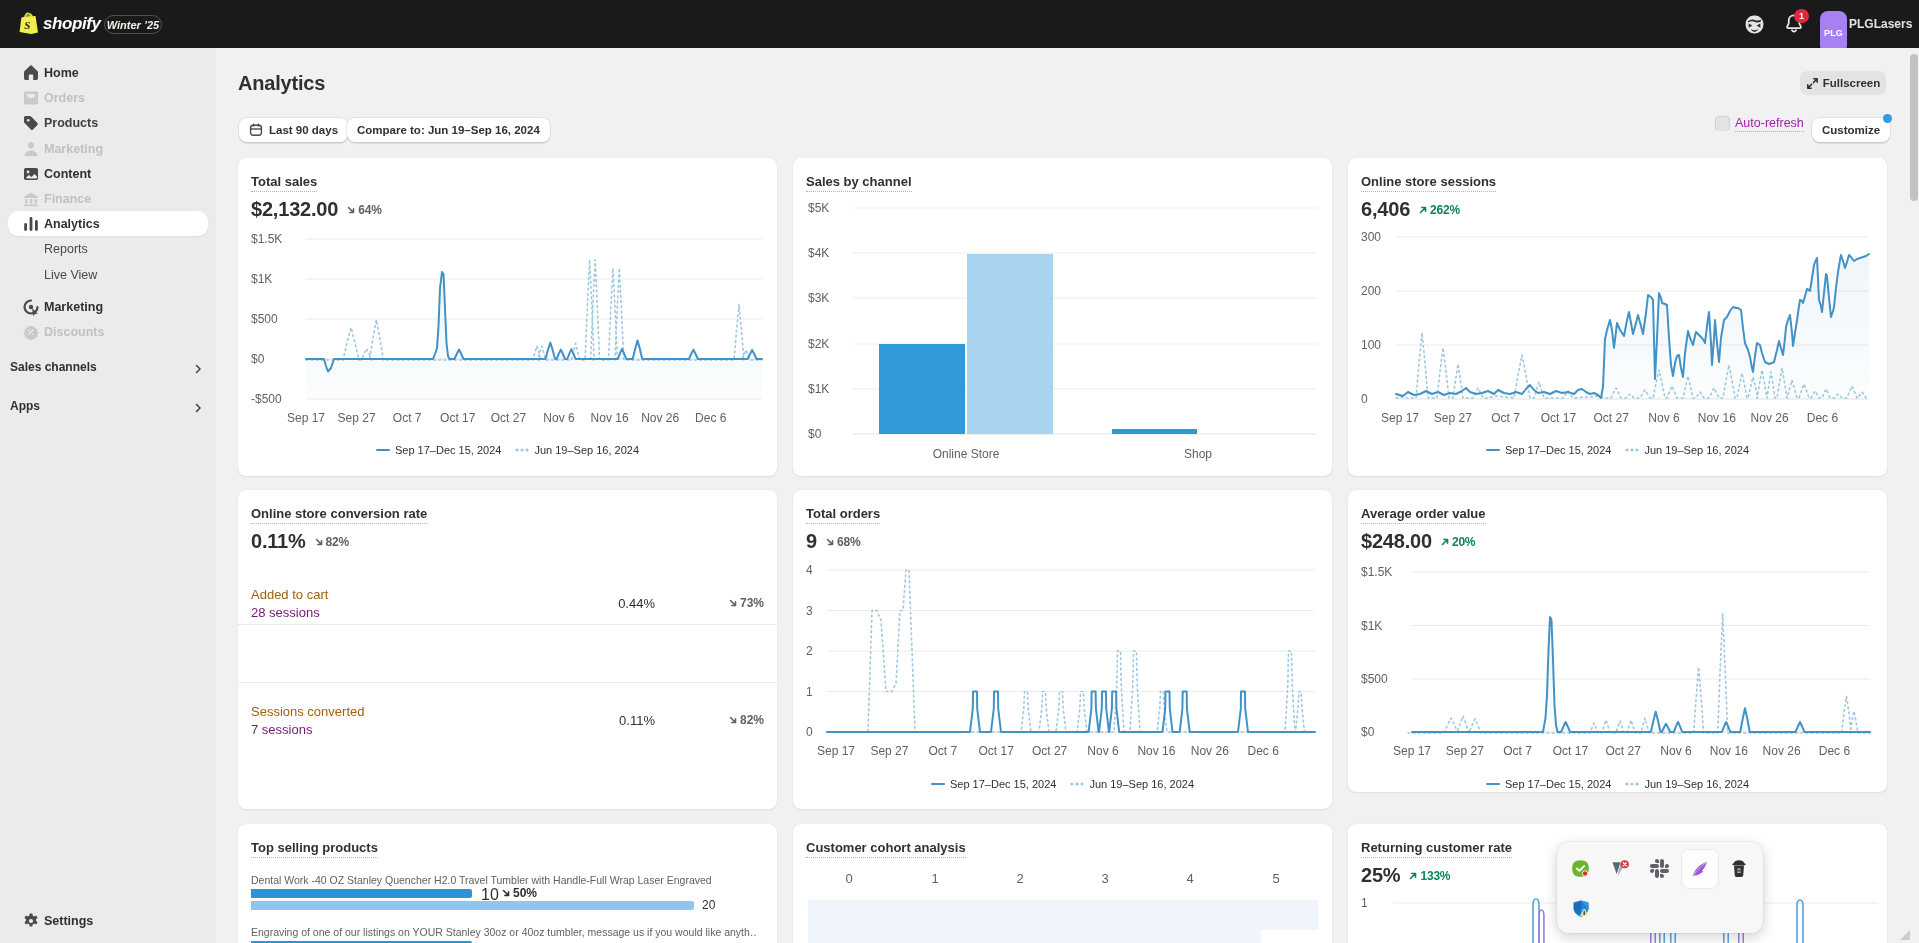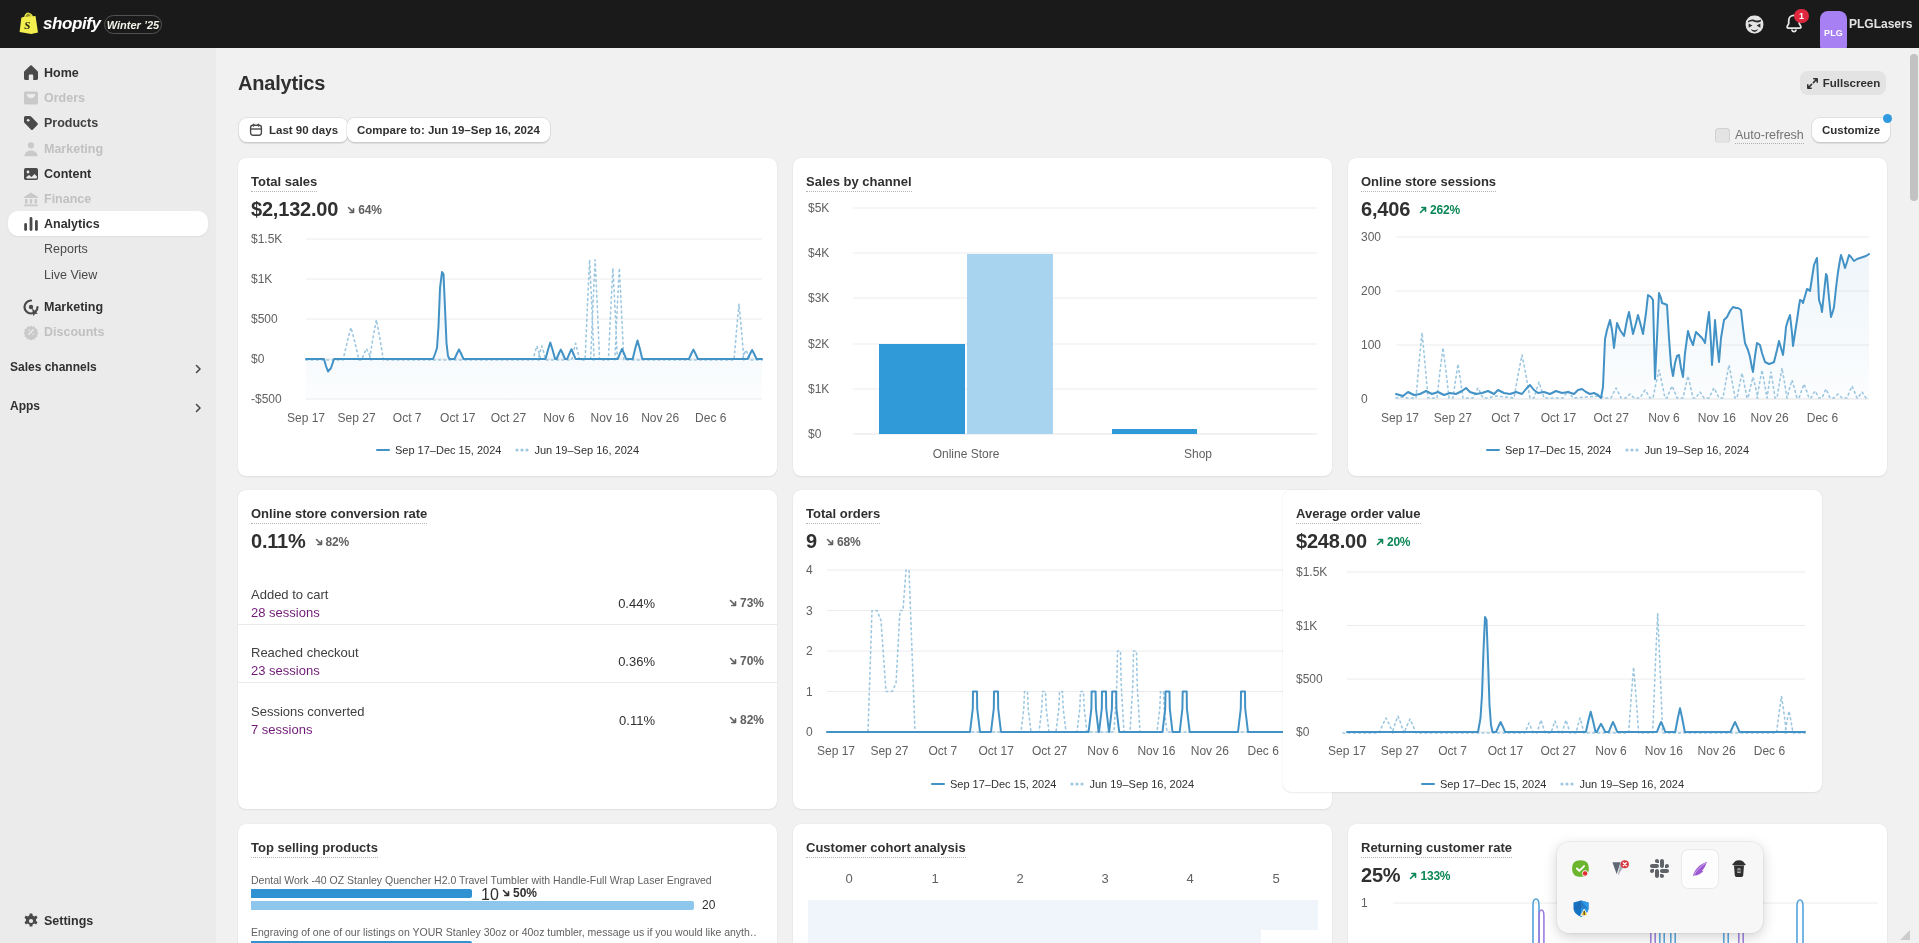--- a/index.html
+++ b/index.html
@@ -17,30 +17,30 @@
 .nav-item.sel{background:#fff;box-shadow:0 1px 2px rgba(0,0,0,0.06);}
 .nav-item .nav-ic{width:20px;height:20px;margin-left:13px;margin-right:3px;display:inline-flex;align-items:center;justify-content:center;}
 .nav-item.sub{font-weight:400;}
 .nav-item.sub span{color:#4a4a4a !important;}
 .sec-head{position:absolute;left:10px;font-size:12px;font-weight:700;color:#303030;}
 .sec-chev{position:absolute;left:192px;}
 .main{position:absolute;left:216px;top:48px;width:1692px;height:895px;background:#f1f1f1;}
 h1{position:absolute;left:22px;top:24px;font-size:20px;font-weight:700;color:#303030;letter-spacing:-0.2px;}
 .fs-btn{position:absolute;left:1584px;top:23px;width:86px;height:24px;background:#e3e3e3;border-radius:8px;display:flex;align-items:center;justify-content:center;font-size:11.5px;font-weight:700;color:#303030;gap:4px;}
 .btn{position:absolute;height:24px;background:#fff;border-radius:8px;box-shadow:0 0 0 1px rgba(0,0,0,0.07),0 1.5px 1px rgba(0,0,0,0.09);display:flex;align-items:center;font-size:11.5px;font-weight:700;color:#303030;padding:0 10px;gap:6px;}
-.auto{position:absolute;left:1499px;top:80px;display:flex;align-items:flex-start;font-size:12.5px;color:#737373;}
+.auto{position:absolute;left:1499px;top:68px;display:flex;align-items:flex-start;font-size:12.5px;color:#a21caf;}
 .checkbox{width:15px;height:15px;background:#e4e4e4;border:1px solid #d0d0d0;border-radius:4px;margin-right:5px;}
 .auto span{border-bottom:1.5px dotted #b0b0b0;padding-bottom:1px;}
 .card{position:absolute;width:539px;background:#fff;border-radius:8px;box-shadow:0 1px 2px rgba(26,26,26,0.07),0 0 1px rgba(26,26,26,0.12);}
 .card .title{position:absolute;left:13px;top:16px;font-size:13px;font-weight:700;color:#303030;}
 .card .title span{border-bottom:1.5px dotted #b5b5b5;padding-bottom:2px;}
 .card .value{position:absolute;left:13px;top:40px;font-size:20px;font-weight:700;color:#303030;letter-spacing:-0.2px;display:flex;align-items:center;}
 .delta{font-size:12px;font-weight:700;margin-left:8px;display:inline-flex;align-items:center;}
 .crow{position:absolute;left:0;width:539px;height:58px;}
-.crow .lab{position:absolute;left:13px;top:9px;font-size:13px;color:#404040;}
+.crow .lab{position:absolute;left:13px;top:9px;font-size:13px;color:#a16207;}
 .crow .sub{position:absolute;left:13px;top:27px;font-size:13px;color:#701a75;}
 .crow .val{position:absolute;right:122px;top:18px;font-size:13px;color:#303030;}
 .crow .chg{position:absolute;right:13px;top:18px;font-size:12px;font-weight:700;color:#616161;}
 .sep{position:absolute;left:0;width:539px;height:1px;background:#ebebeb;}
 .legend{position:absolute;left:0;width:539px;display:flex;align-items:center;justify-content:center;font-size:11px;color:#303030;}
 .legend span{margin-left:5px;}
 .legend svg{flex:0 0 auto;}
 .prod-name{position:absolute;left:13px;font-size:10.5px;color:#616161;width:506px;white-space:nowrap;overflow:hidden;}
 .hbar{position:absolute;height:9px;border-radius:0 2px 2px 0;}
 .overlay{position:absolute;left:1557px;top:842px;width:206px;height:91px;background:#f7f7f7;border-radius:12px;box-shadow:0 4px 14px rgba(0,0,0,0.18),0 0 0 1px rgba(0,0,0,0.04);}
@@ -337,28 +337,20 @@
             <path d="M2.5,2.5 L7.5,7.5 M7.5,3.8 L7.5,7.5 L3.8,7.5" stroke="#616161" stroke-width="1.6" fill="none" stroke-linecap="round" stroke-linejoin="round"></path>
           </svg>82%</span></div>
 <div class="crow" style="top:88px;">
       <div class="lab">Added to cart</div>
         <div class="sub">28 sessions</div>
       <div class="val">0.44%</div>
         <div class="chg"><svg width="10" height="10" viewBox="0 0 10 10" style="display:inline-block;vertical-align:-1px;margin-right:2px">
             <path d="M2.5,2.5 L7.5,7.5 M7.5,3.8 L7.5,7.5 L3.8,7.5" stroke="#616161" stroke-width="1.6" fill="none" stroke-linecap="round" stroke-linejoin="round"></path>
           </svg>73%</div>
       </div>
-      <div class="crow" style="top:146px;">
-      <div class="lab">Reached checkout</div>
-        <div class="sub">23 sessions</div>
-      <div class="val">0.36%</div>
-        <div class="chg"><svg width="10" height="10" viewBox="0 0 10 10" style="display:inline-block;vertical-align:-1px;margin-right:2px">
-            <path d="M2.5,2.5 L7.5,7.5 M7.5,3.8 L7.5,7.5 L3.8,7.5" stroke="#616161" stroke-width="1.6" fill="none" stroke-linecap="round" stroke-linejoin="round"></path>
-          </svg>70%</div>
-      </div>
       <div class="crow" style="top:205px;">
       <div class="lab">Sessions converted</div>
         <div class="sub">7 sessions</div>
       <div class="val">0.11%</div>
         <div class="chg"><svg width="10" height="10" viewBox="0 0 10 10" style="display:inline-block;vertical-align:-1px;margin-right:2px">
             <path d="M2.5,2.5 L7.5,7.5 M7.5,3.8 L7.5,7.5 L3.8,7.5" stroke="#616161" stroke-width="1.6" fill="none" stroke-linecap="round" stroke-linejoin="round"></path>
           </svg>82%</div>
       </div>
       <div class="sep" style="top:134px;"></div>
       <div class="sep" style="top:192px;"></div>
@@ -399,21 +391,21 @@
           <span>Sep 17–Dec 15, 2024</span>
           <svg style="margin-left:14px" width="14" height="4" viewBox="0 0 14 4">
             <circle cx="2" cy="2" r="1.6" fill="#9ec7e0"></circle>
             <circle cx="7" cy="2" r="1.6" fill="#9ec7e0"></circle>
             <circle cx="12" cy="2" r="1.6" fill="#9ec7e0"></circle>
           </svg>
           <span>Jun 19–Sep 16, 2024</span>
         </div>
       </div>
 </div>
-    <div class="card" style="left:1067px;top:442px;height:302px;">
+    <div class="card" style="left:1132px;top:442px;height:302px;">
 <div class="title"><span>Average order value</span></div>
 <div class="value">$248.00 <span class="delta" style="color:#0c8657"><svg width="10" height="10" viewBox="0 0 10 10" style="display:inline-block;vertical-align:-1px;margin-right:2px">
             <path d="M2.5,7.5 L7.5,2.5 M3.8,2.5 L7.5,2.5 L7.5,6.2" stroke="#0c8657" stroke-width="1.6" fill="none" stroke-linecap="round" stroke-linejoin="round"></path>
           </svg>20%</span></div>
 <div style="position:absolute;left:0;top:0;width:539px;height:319px;">
         <svg width="539" height="319" viewBox="0 0 539 319" style="position:absolute;left:0;top:0;">
           <line x1="64" y1="82" x2="522" y2="82" stroke="#ececec" stroke-width="1"></line>
           <text x="13" y="86" font-size="12" fill="#616161">$1.5K</text>
           <line x1="64" y1="135.5" x2="522" y2="135.5" stroke="#ececec" stroke-width="1"></line>
           <text x="13" y="139.5" font-size="12" fill="#616161">$1K</text>

